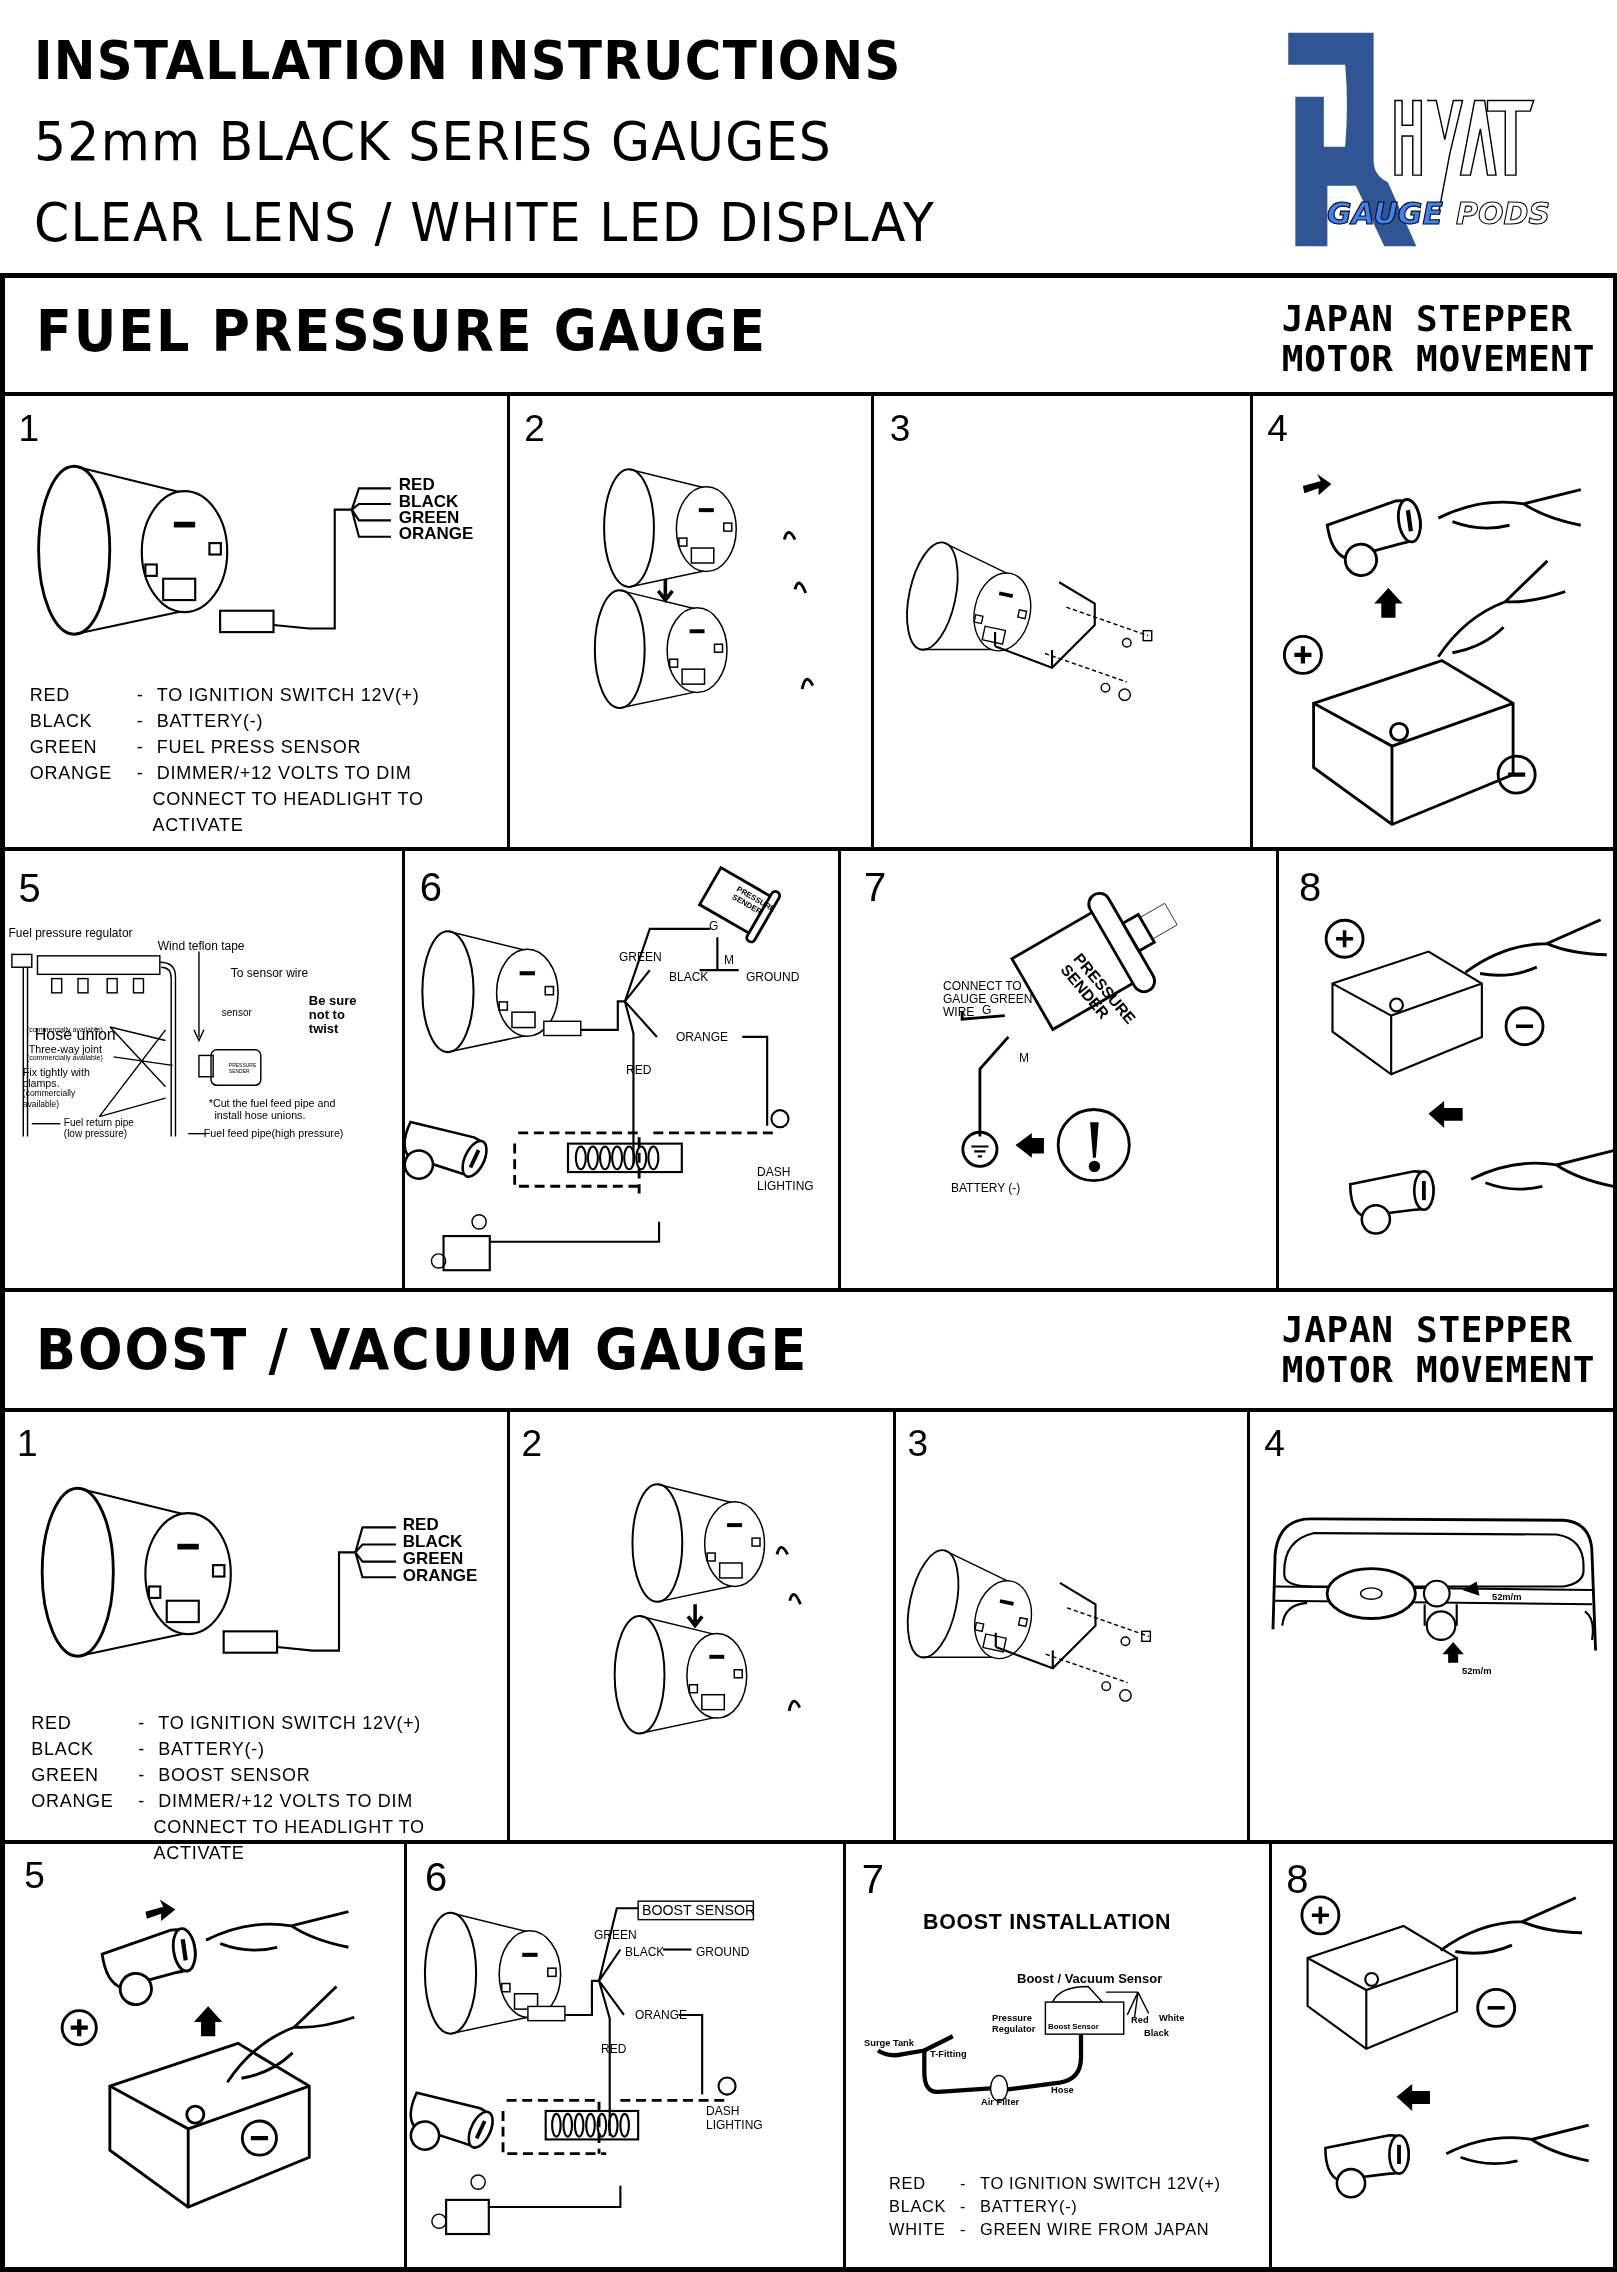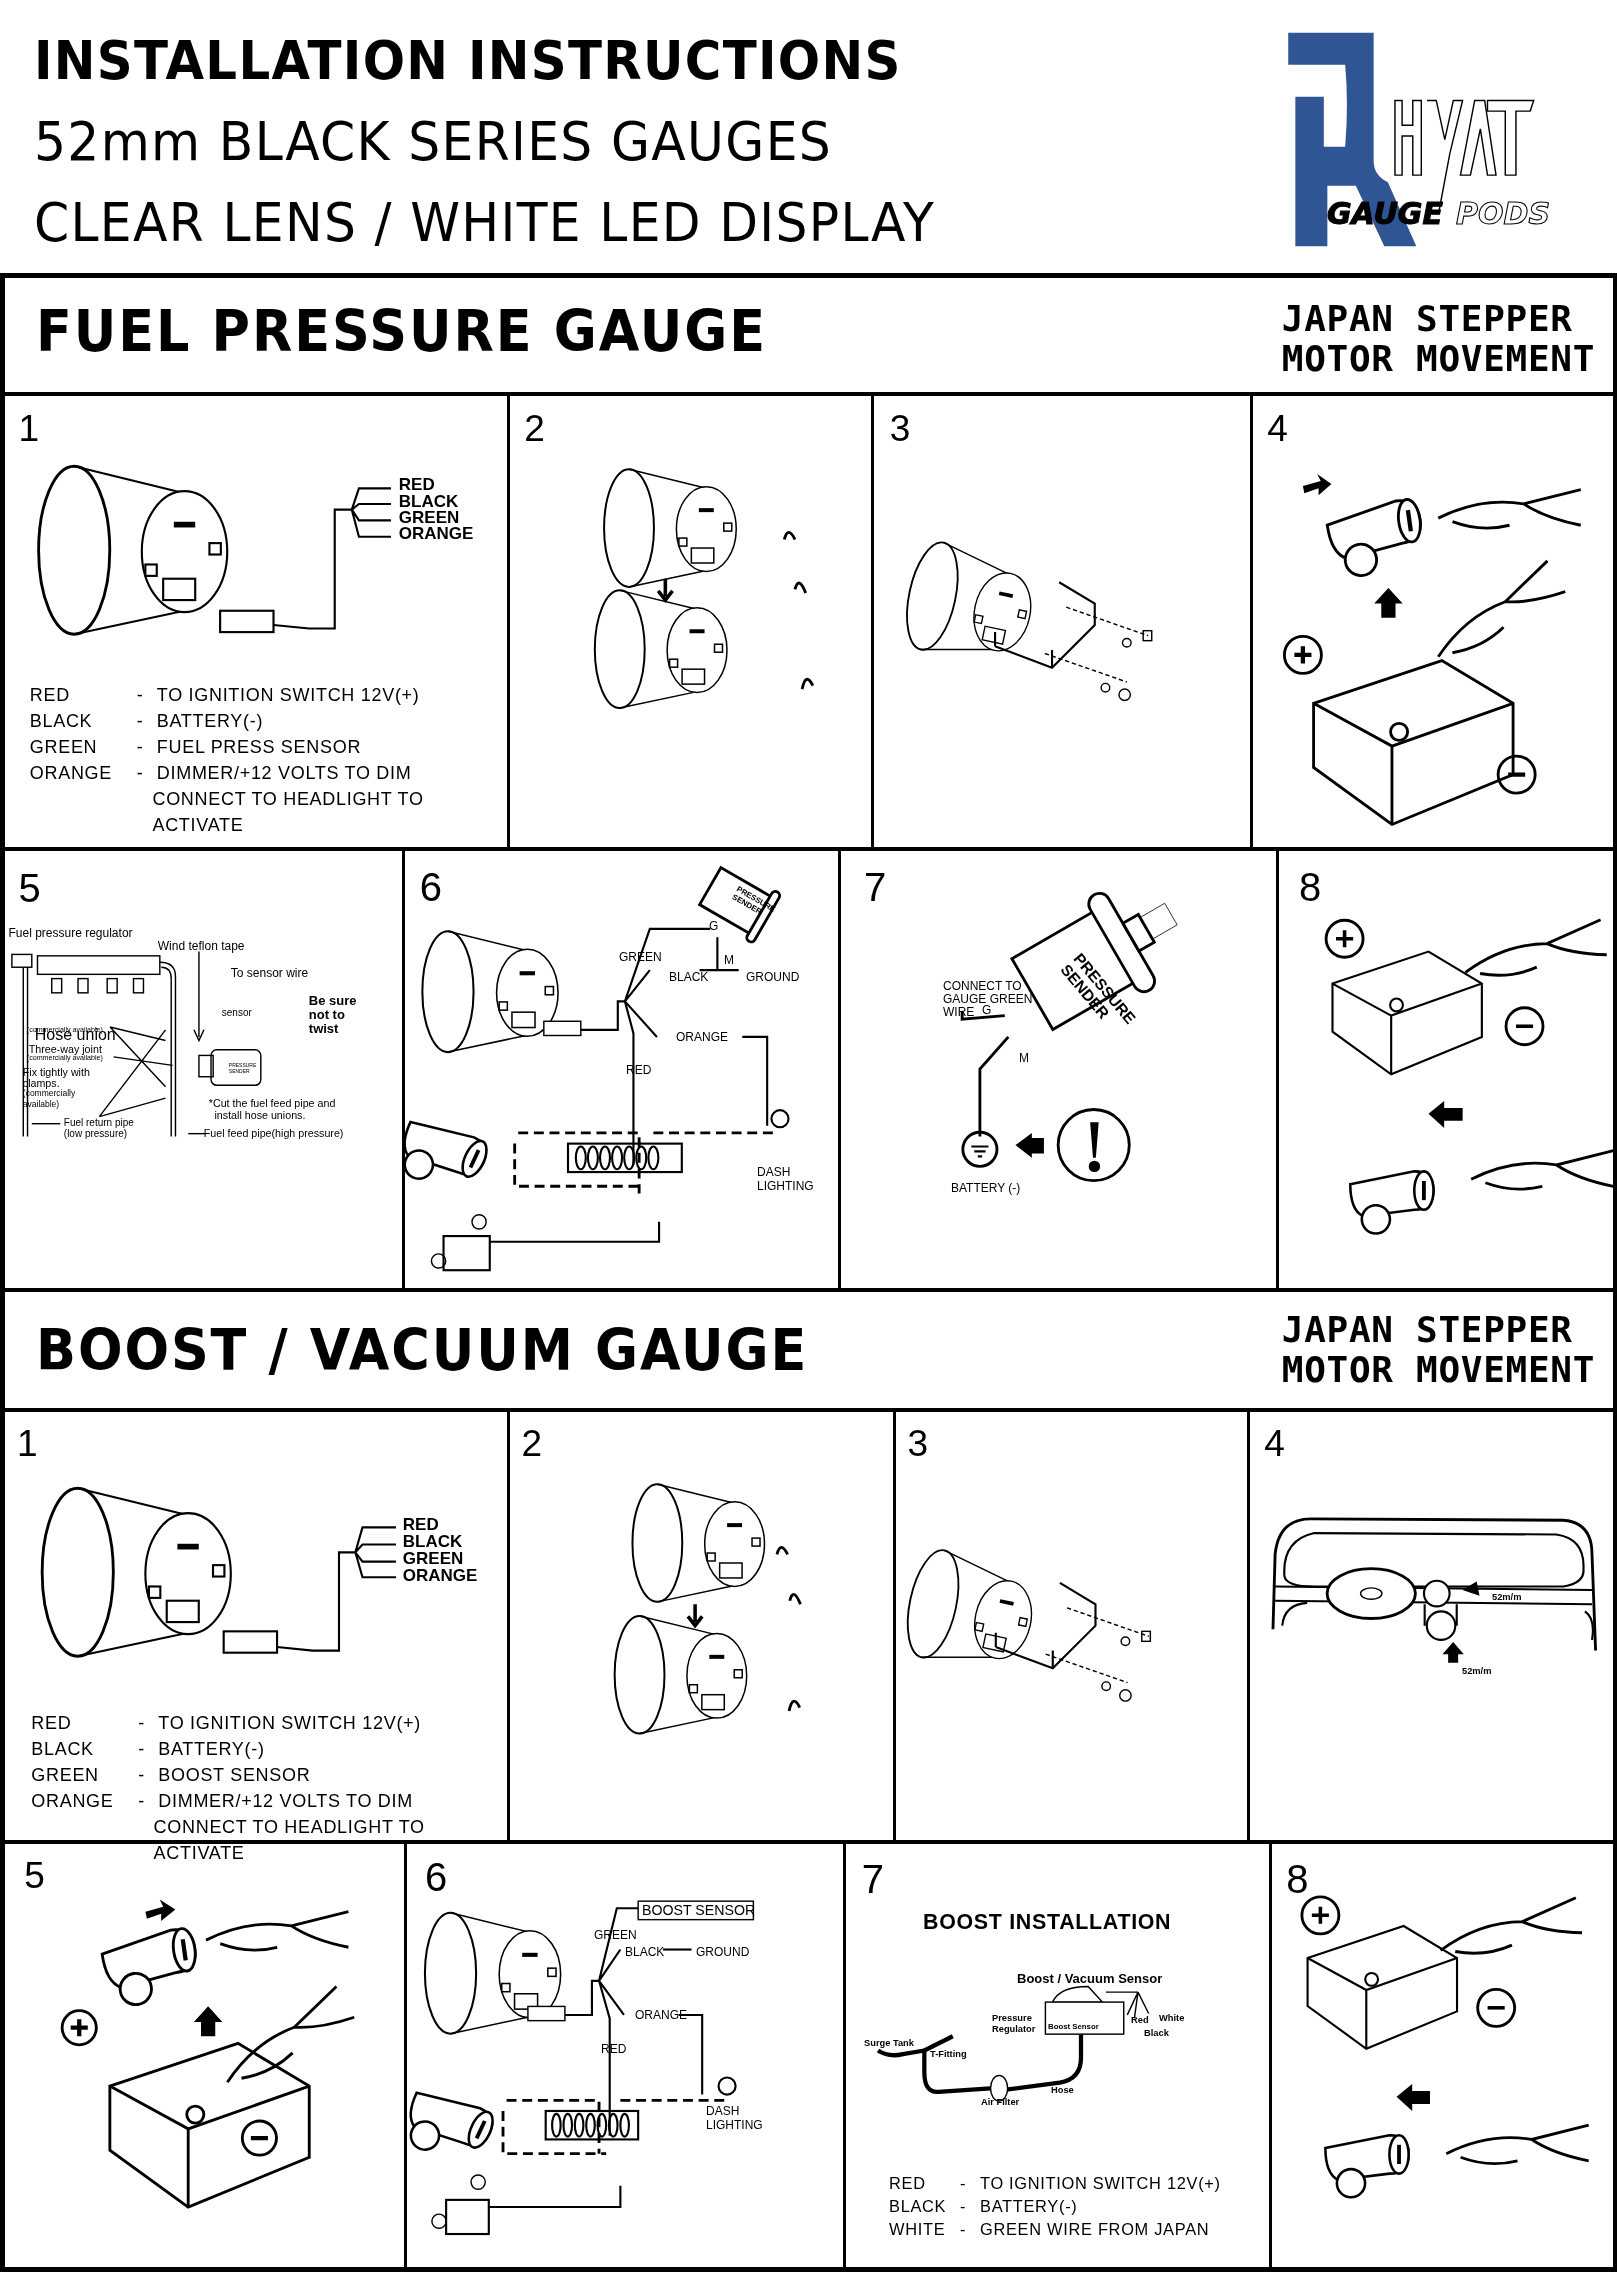--- a/index.html
+++ b/index.html
@@ -37,21 +37,21 @@
 <div class="title-line" id="t3">CLEAR LENS / WHITE LED DISPLAY</div>
 
 <div class="abs" style="left:1274px;top:28.5px;width:306px;height:214px;">
   <svg width="306" height="214" viewBox="0 0 430 300">
     <path d="M0,0 L120,0 L120,180 Q120,200 140,210 L180,300 L135,300 L95,215 L55,215 L55,300 L10,300 L10,90 L50,90 L50,160 L80,160 Q85,100 80,45 L0,45 Z" fill="#2f5594" transform="translate(20,5)"></path>
     <path d="M170,100 L180,100 L180,135 L195,135 L195,100 L207,100 L207,205 L195,205 L195,150 L180,150 L180,205 L170,205 Z" class="ink" style="stroke-width:2"></path>
     <path d="M215,100 L228,100 L240,155 L252,100 L265,100 L247,175 L232,255" class="ink" style="stroke-width:2"></path>
     <path d="M262,205 L282,100 L296,100 L312,205 L300,205 L290,140 L276,205 Z" class="ink" style="stroke-width:2"></path>
     <path d="M300,100 L365,100 L360,115 L340,115 L340,205 L325,205 L325,115 L300,115 Z" class="ink" style="stroke-width:2"></path>
   </svg>
-  <div class="abs" style="left:53px;top:167px;font-size:30px;font-style:italic;color:#000000;-webkit-text-stroke:1.1px #000;font-family:'DejaVu Sans',sans-serif;font-weight:bold;">GAUGE</div>
+  <div class="abs" style="left:53px;top:167px;font-size:30px;font-style:italic;color:#3b82f6;-webkit-text-stroke:1.1px #000;font-family:'DejaVu Sans',sans-serif;font-weight:bold;">GAUGE</div>
   <div class="abs" style="left:182px;top:167px;font-size:30px;font-style:italic;color:#fff;-webkit-text-stroke:1.1px #000;font-family:'DejaVu Sans',sans-serif;font-weight:bold;">PODS</div>
 </div>
 
 <div class="frame" style="left:0;top:273px;width:1618px;height:1999px;"></div>
 
 <div class="hline" style="left:0;top:392px;width:1618px;"></div>
 <div class="hline" style="left:0;top:847px;width:1618px;"></div>
 <div class="vline" style="left:507px;top:392px;height:456px;"></div>
 <div class="vline" style="left:871px;top:392px;height:456px;"></div>
 <div class="vline" style="left:1250px;top:392px;height:456px;"></div>

